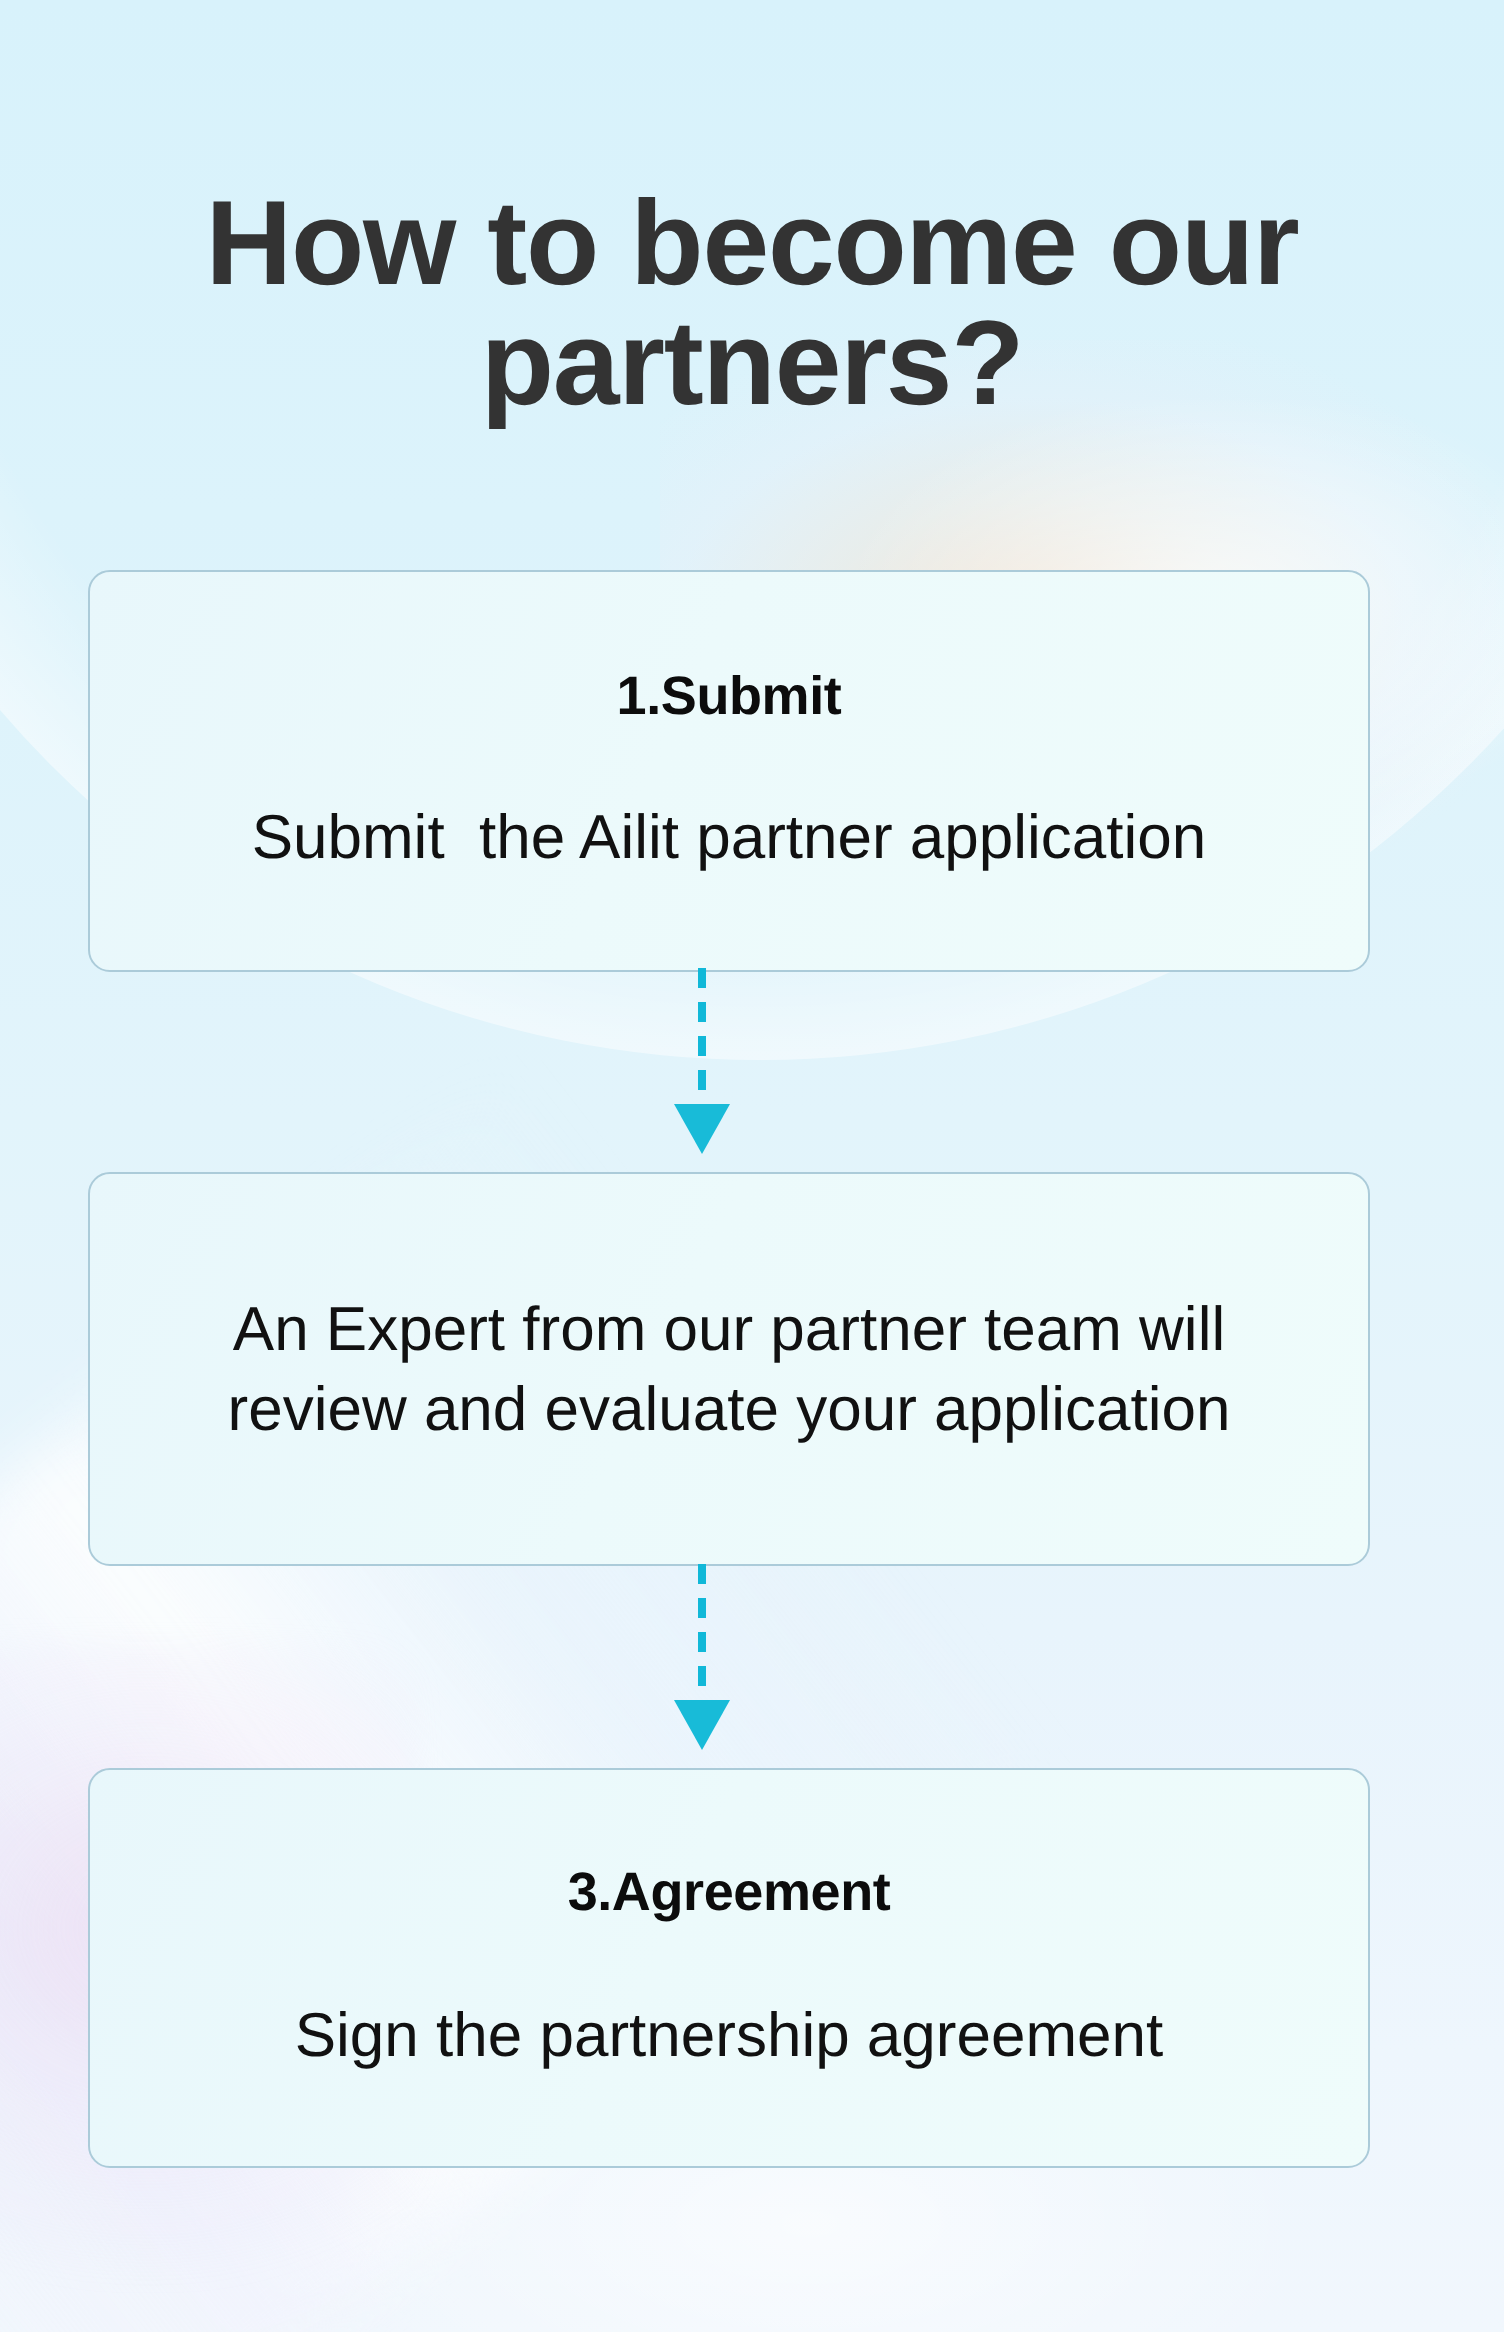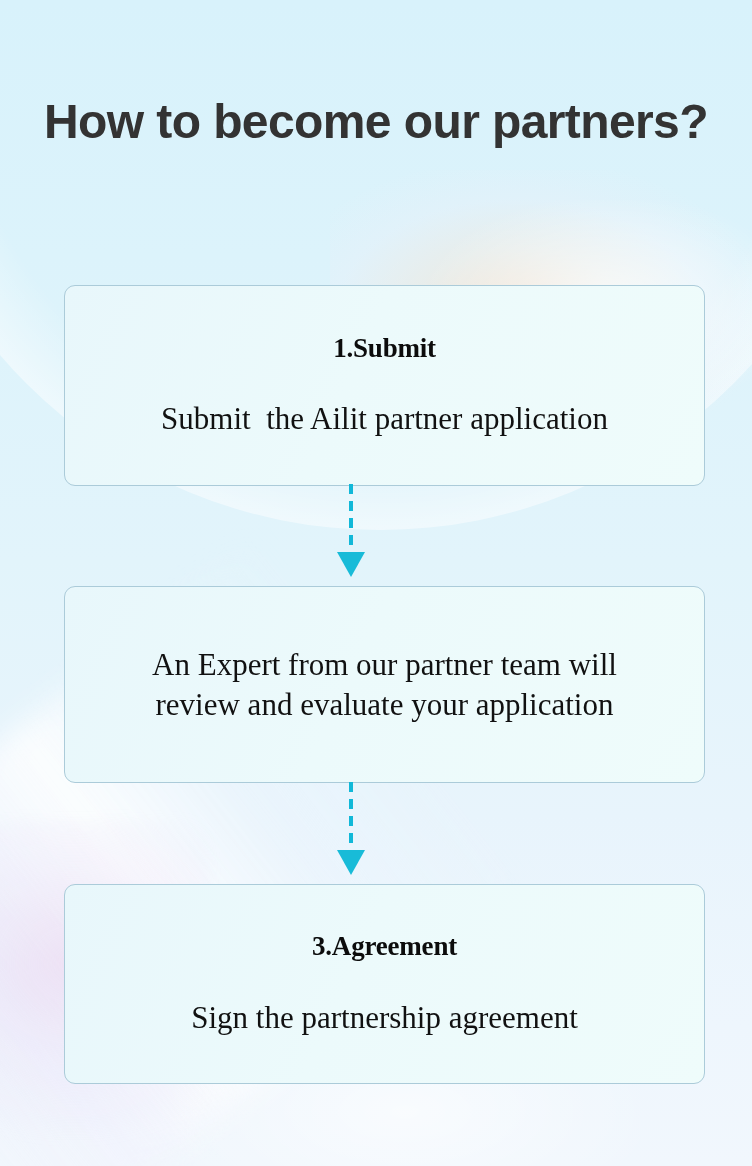--- a/index.html
+++ b/index.html
@@ -116,39 +116,38 @@
 
   
   .content { position: relative; z-index: 2; }
 
   .page-title {
     position: absolute;
     left: 0;
     top: 92px;
     width: 752px;
     text-align: center;
-    font-size: 48px;
+    font-size: 60px;
     line-height: 60px;
     font-weight: 800;
     letter-spacing: -0.6px;
     color: #333333;
   }
 
   .step-card {
     position: absolute;
-    left: 64px;
+    left: 44px;
     width: 641px;
     border: 1.5px solid #abcbd9;
     border-radius: 11px;
     background: linear-gradient(115deg, #e8f7fb 0%, #ecfafb 45%, #effcfb 100%);
     display: flex;
     flex-direction: column;
     align-items: center;
     justify-content: center;
-    font-family: Liberation Serif, serif;
   }
 
   #card-1 { top: 285px; height: 201px; }
   #card-2 { top: 586px; height: 197px; }
   #card-3 { top: 884px; height: 200px; }
 
   .step-heading {
     font-size: 27px;
     font-weight: 700;
     color: #0c0c0c;

